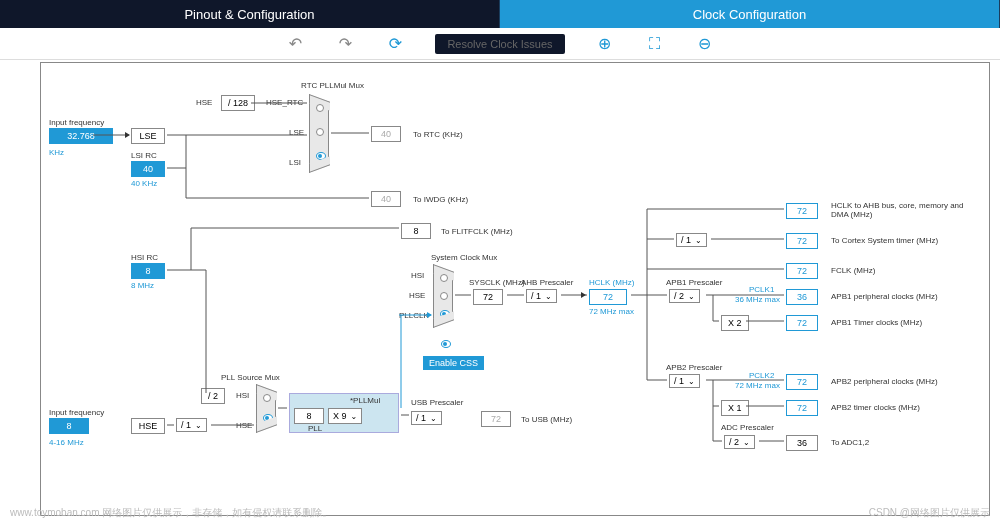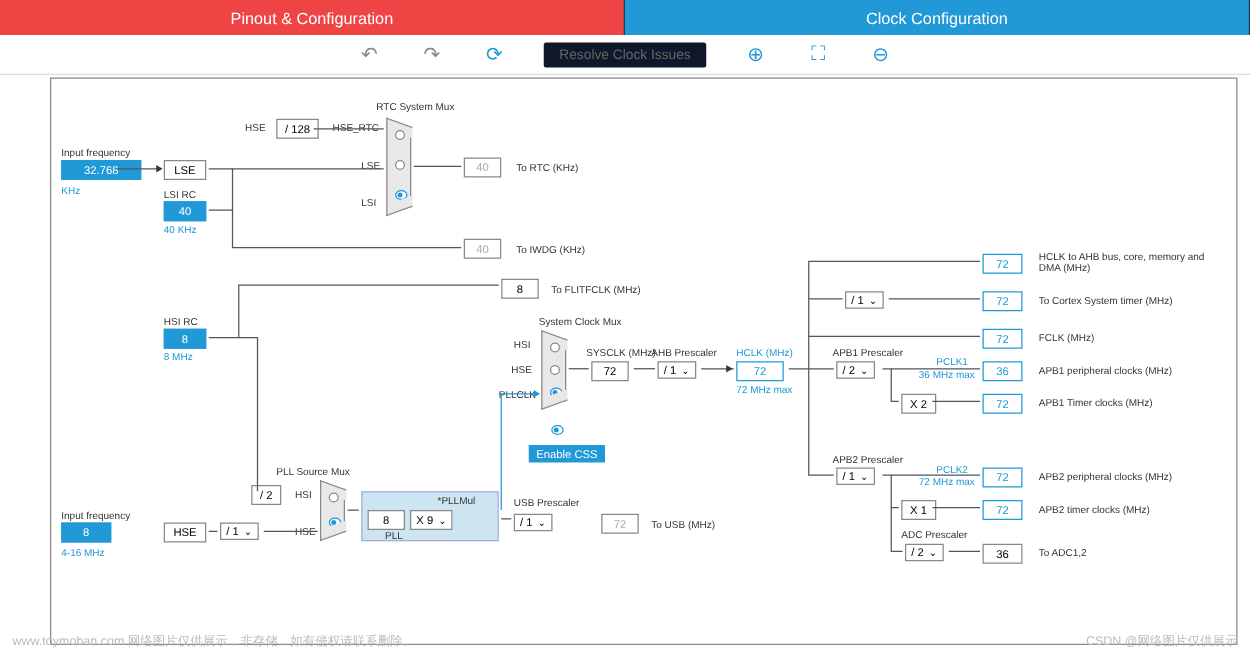--- a/index.html
+++ b/index.html
@@ -1,17 +1,17 @@
 <!DOCTYPE html>
 <html><head>
 <meta charset="utf-8">
 <style>
 *{box-sizing:border-box;margin:0;padding:0;font-family:Arial,sans-serif}
 body{width:1000px;height:526px;background:#fff;overflow:hidden;position:relative}
-.tabs{display:flex;height:28px;background:#ef4444;color:#fff;font-size:13px}
+.tabs{display:flex;height:28px;background:#0f172a;color:#fff;font-size:13px}
 .tab{flex:1;display:flex;align-items:center;justify-content:center;cursor:pointer;border-right:1px solid #1a3d5d}
 .tab.active{background:#2099d6}
 .toolbar{height:32px;display:flex;align-items:center;justify-content:center;gap:30px;border-bottom:1px solid #ddd}
 .tbtn{width:20px;height:20px;display:flex;align-items:center;justify-content:center;cursor:pointer;color:#888}
 .tbtn.blue{color:#2099d6}
 .resolve{background:#0f172a;padding:4px 12px;font-size:11px;color:#666;border-radius:2px}
 .canvas{position:absolute;top:62px;left:40px;right:10px;bottom:10px;border:1px solid #888;background:#fff}
 .node{position:absolute;font-size:9px}
 .lbl{font-size:8px;color:#333;position:absolute}
 .lbl.blue{color:#2099d6}
@@ -57,21 +57,21 @@
 
 <div class="lbl" style="top:55px;left:8px">Input frequency</div>
 <div class="node" style="top:65px;left:8px"><span class="box cyan" style="width:64px">32.768</span></div>
 <div class="lbl blue" style="top:85px;left:8px">KHz</div>
 <div class="node" style="top:65px;left:90px"><span class="box" style="width:34px">LSE</span></div>
 
 <div class="lbl" style="top:88px;left:90px">LSI RC</div>
 <div class="node" style="top:98px;left:90px"><span class="box cyan" style="width:34px">40</span></div>
 <div class="lbl blue" style="top:116px;left:90px">40 KHz</div>
 
-<div class="lbl" style="top:18px;left:260px">RTC System Mux</div>
+<div class="lbl" style="top:18px;left:260px">RTC PLLMul Mux</div>
 <div class="lbl" style="top:35px;left:155px">HSE</div>
 <div class="node" style="top:32px;left:180px"><span class="box">/ 128</span></div>
 <div class="lbl" style="top:35px;left:225px">HSE_RTC</div>
 <div class="lbl" style="top:65px;left:248px">LSE</div>
 <div class="lbl" style="top:95px;left:248px">LSI</div>
 <div class="mux" style="top:38px;left:268px;height:65px">
 <span class="radio" style="top:2px;left:6px"></span>
 <span class="radio" style="top:26px;left:6px"></span>
 <span class="radio sel" style="top:50px;left:6px"></span>
 </div>

